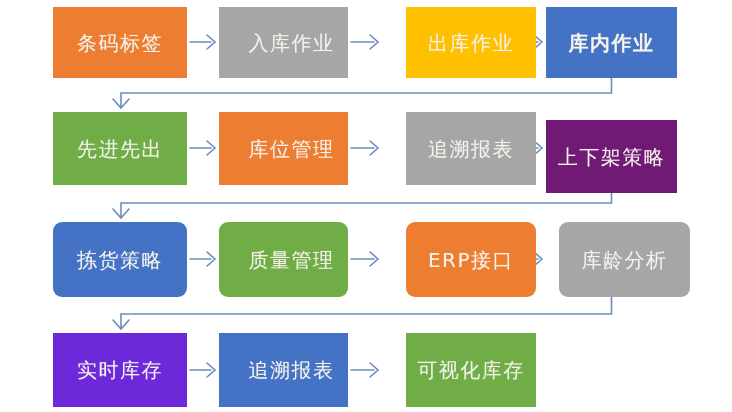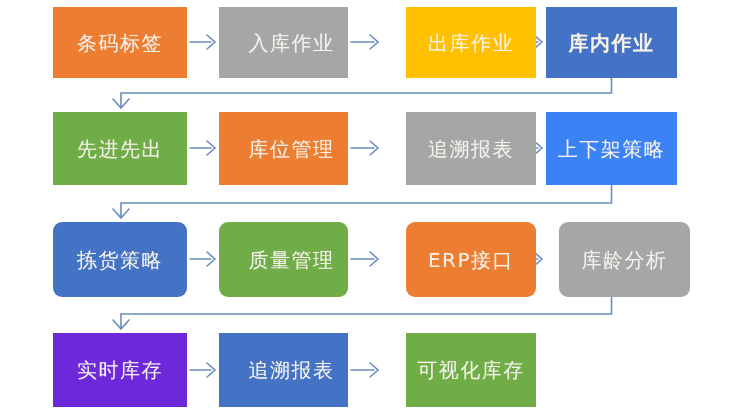--- a/index.html
+++ b/index.html
@@ -85,21 +85,21 @@
 
   <div class="box r2 c1" style="background: rgb(112, 173, 71);">
       <span>先进先出</span>
     </div>
   <div class="box r2 c2" style="background: rgb(237, 125, 49);">
       <span>库位管理</span>
     </div>
   <div class="box r2 c3" style="background: rgb(166, 166, 166);">
       <span>追溯报表</span>
     </div>
-  <div class="box r2 c4" style="background: #3b82f6;">
+  <div class="box r2 c4" style="background: #701a75; margin-top: 8px;">
       <span>上下架策略</span>
     </div>
 
   <div class="box r3 c1" style="background: rgb(68, 114, 196);">
       <span>拣货策略</span>
     </div>
   <div class="box r3 c2" style="background: rgb(112, 173, 71);">
       <span>质量管理</span>
     </div>
   <div class="box r3 c3" style="background: rgb(237, 125, 49);">

